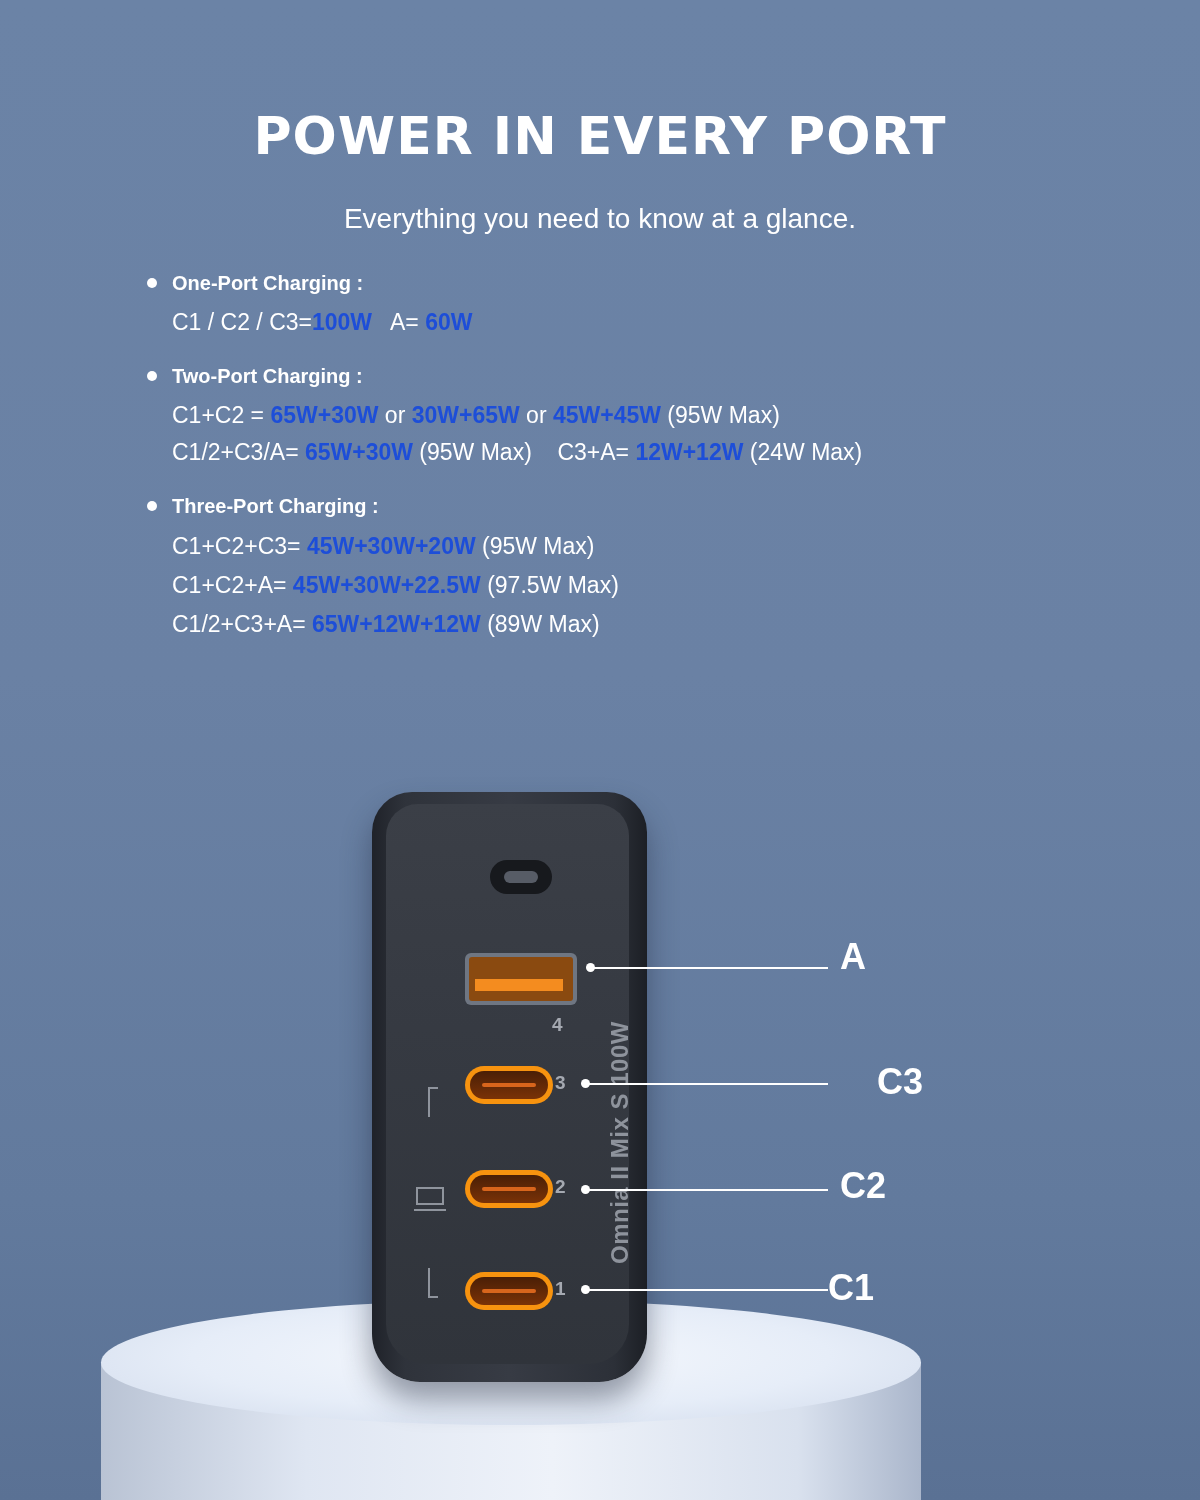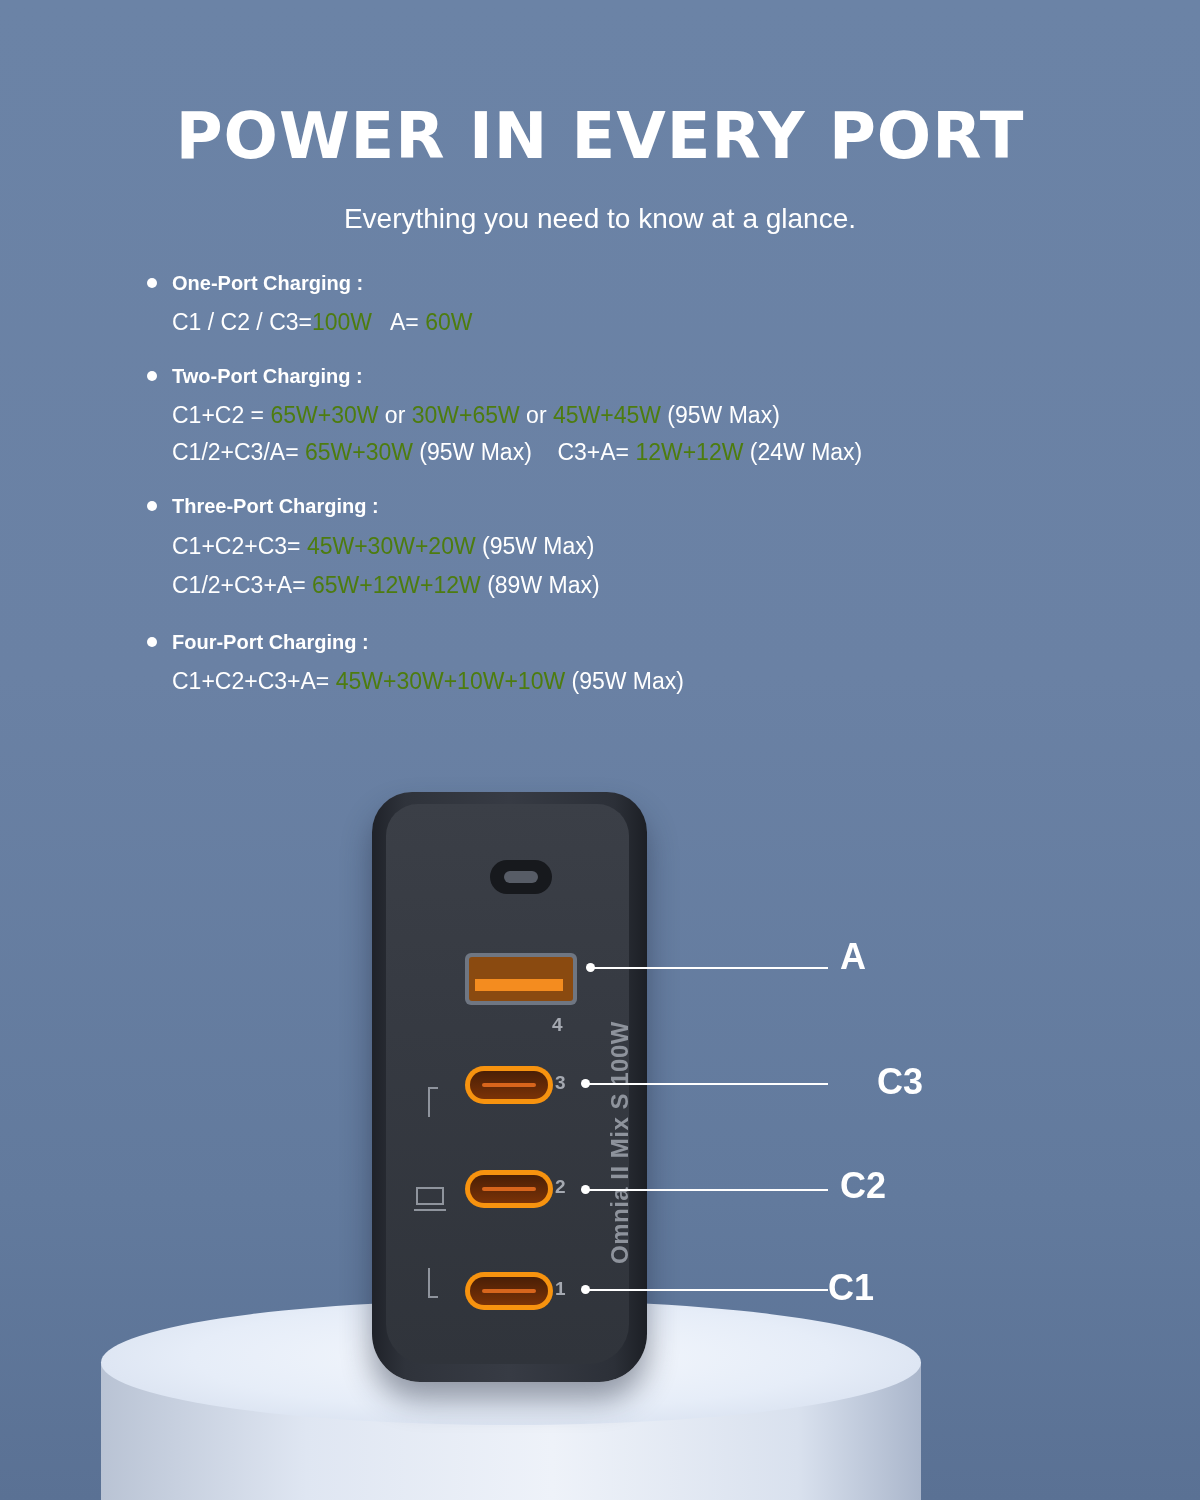--- a/index.html
+++ b/index.html
@@ -5,37 +5,37 @@
   * { margin: 0; padding: 0; box-sizing: border-box; }
   html, body { width: 1200px; height: 1500px; overflow: hidden; }
   body {
     position: relative;
     font-family: "Liberation Sans", "DejaVu Sans", sans-serif;
     color: #ffffff;
     background: linear-gradient(180deg, #6b83a6 0%, #6a81a4 45%, #627a9d 80%, #5a7194 100%);
   }
   .title {
     position: absolute; left: 0; top: 88px; width: 1200px;
-    text-align: center; font-size: 64px; font-weight: 700;
+    text-align: center; font-size: 52px; font-weight: 700;
     letter-spacing: 1px; line-height: 96px;
     font-family: "DejaVu Sans", sans-serif;
   }
   .subtitle {
     position: absolute; left: 0; top: 198px; width: 1200px;
     text-align: center; font-size: 28px; line-height: 42px;
   }
   .specs { position: absolute; left: 145px; top: 262px; width: 900px; }
   .section { position: relative; padding-left: 27px; }
   .bullet {
     position: absolute; left: 2px; top: 16px; width: 10px; height: 10px;
     border-radius: 50%; background: #fff;
   }
   .sec-head { font-size: 20px; font-weight: 700; line-height: 42px; }
   .line { font-size: 23px; line-height: 37px; white-space: pre; }
-  .hl { color: #4d7c0f; font-weight: 400; margin-top: 33px; }
+  .hl { color: #1d4ed8; font-weight: 700; margin-top: 33px; }
 
   
   .pedestal-top {
     position: absolute; left: 101px; top: 1300px; width: 820px; height: 125px;
     border-radius: 50%;
     background: radial-gradient(ellipse at 50% 45%, #f5f8fd 0%, #e6edf8 55%, #cfd9ea 100%);
     z-index: 2;
   }
   .pedestal-body {
     position: absolute; left: 101px; top: 1362px; width: 820px; height: 140px;
@@ -120,26 +120,22 @@
   <div class="section" style="margin-bottom:14px;">
     <span class="bullet"></span>
     <div class="sec-head">Two-Port Charging :</div>
     <div class="line"><span>C1+C2 = </span><span class="hl">65W+30W</span><span> or </span><span class="hl">30W+65W</span><span> or </span><span class="hl">45W+45W</span><span> (95W Max)</span></div>
     <div class="line"><span>C1/2+C3/A= </span><span class="hl">65W+30W</span><span> (95W Max)    C3+A= </span><span class="hl">12W+12W</span><span> (24W Max)</span></div>
   </div>
   <div class="section" style="margin-bottom:16px;">
     <span class="bullet"></span>
     <div class="sec-head">Three-Port Charging :</div>
     <div class="line" style="line-height:39px;"><span>C1+C2+C3= </span><span class="hl">45W+30W+20W</span><span> (95W Max)</span></div>
+    <div class="line" style="line-height:39px;"><span>C1+C2+A= </span><span class="hl">45W+30W+22.5W</span><span> (97.5W Max)</span></div>
     <div class="line" style="line-height:39px;"><span>C1/2+C3+A= </span><span class="hl">65W+12W+12W</span><span> (89W Max)</span></div>
-  </div>
-  <div class="section">
-    <span class="bullet"></span>
-    <div class="sec-head">Four-Port Charging :</div>
-    <div class="line"><span>C1+C2+C3+A= </span><span class="hl">45W+30W+10W+10W</span><span> (95W Max)</span></div>
   </div>
 </div>
 
 <div class="pedestal-body"></div>
 <div class="pedestal-top"></div>
 
 <div class="charger">
   <div class="charger-face">
     <div class="logo-mark"></div>
 

